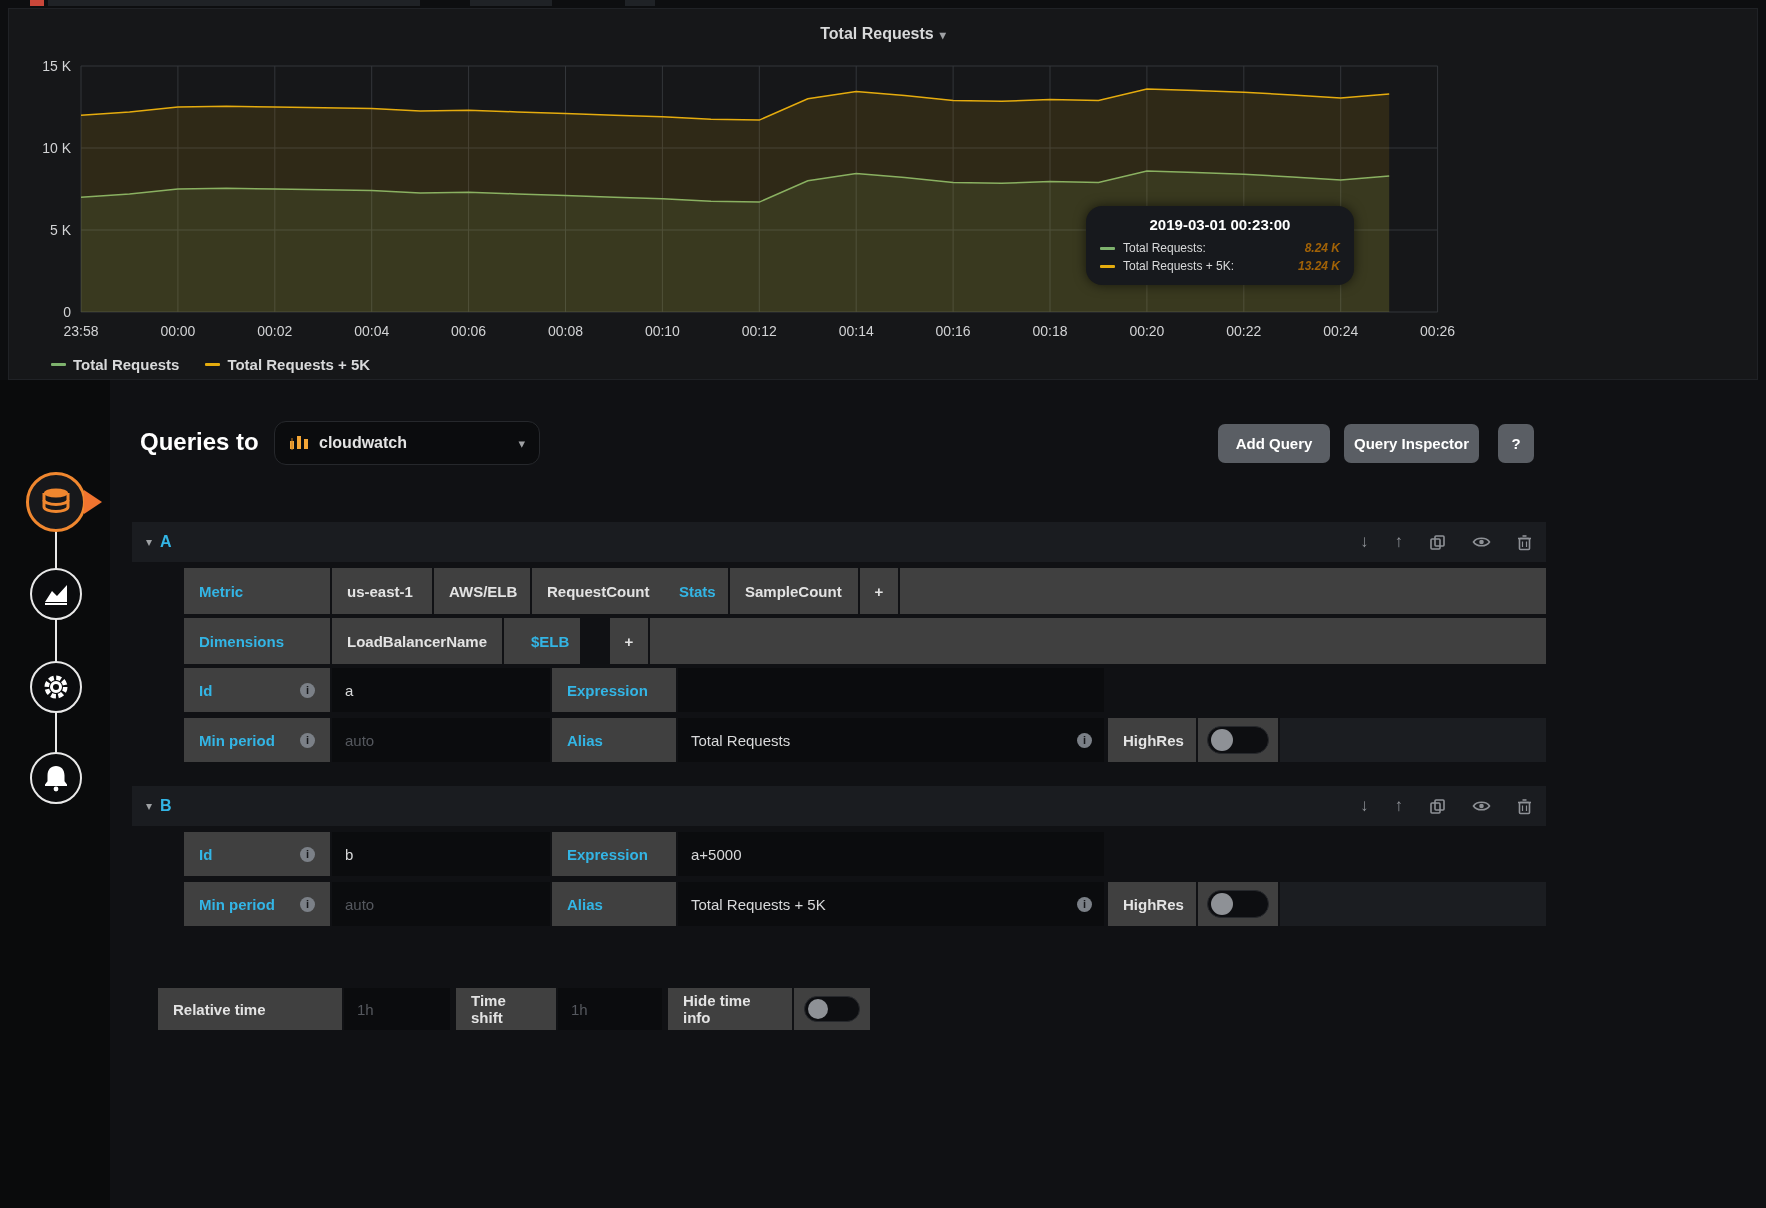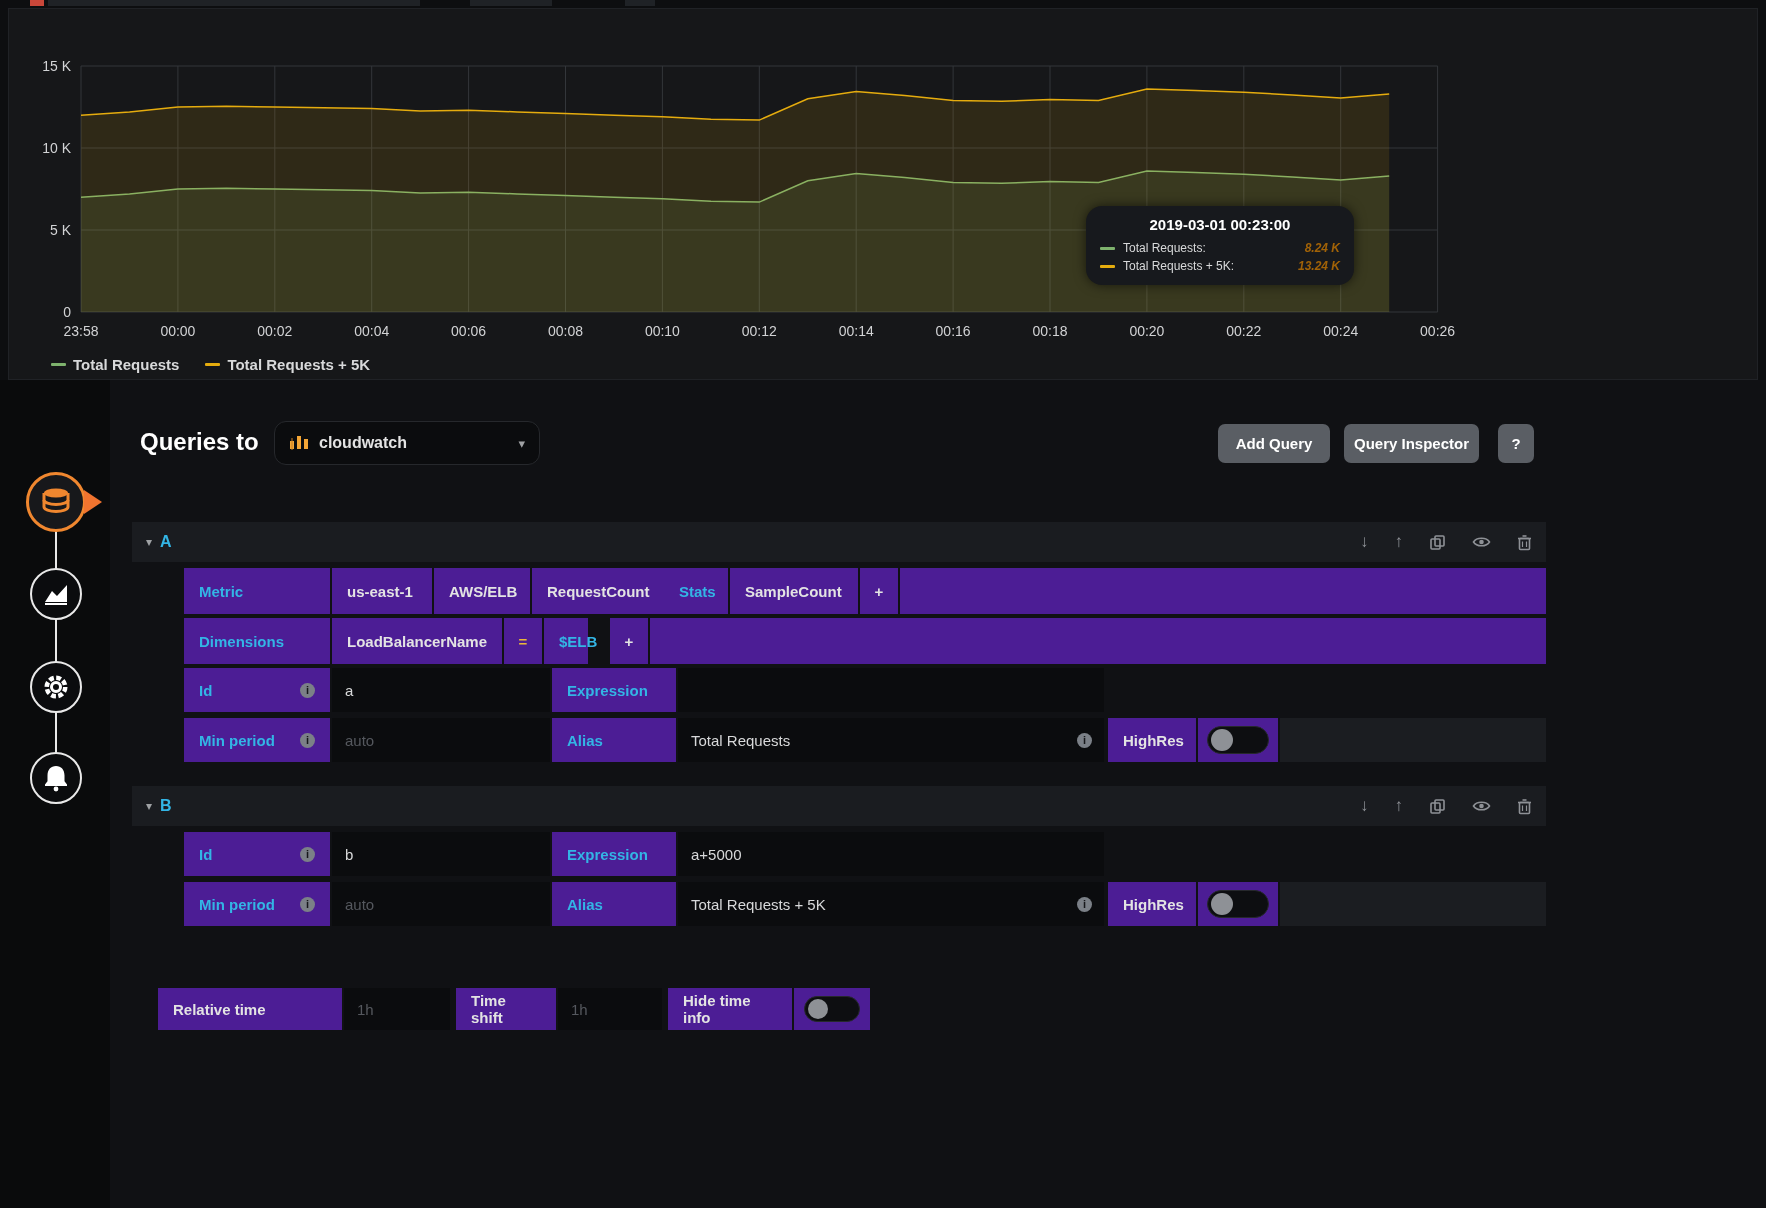--- a/index.html
+++ b/index.html
@@ -47,21 +47,21 @@
   .ds-circle { position:absolute; left:26px; top:472px; width:60px; height:60px; border-radius:50%; background:#17181b; border:3px solid #f0872f; display:flex; align-items:center; justify-content:center; cursor:pointer; }
   .ds-arrow { position:absolute; left:84px; top:490px; width:0; height:0; border-left:18px solid #f0742f; border-top:12px solid transparent; border-bottom:12px solid transparent; }
 
   
   .qheader { position:absolute; left:132px; width:1414px; height:40px; background:#1a1c20; display:flex; align-items:center; padding:0 14px; }
   .qheader .caret { color:#9fa1a4; font-size:12px; margin-right:8px; cursor:pointer; }
   .qheader .letter { color:#33b5e5; font-size:16px; font-weight:700; cursor:pointer; }
   .qicons { margin-left:auto; display:flex; align-items:center; gap:26px; }
   .qicons .ic { color:#8e9196; font-size:17px; cursor:pointer; display:flex; align-items:center; }
 
-  .cell { position:absolute; height:46px; background:#4c1d95; display:flex; align-items:center; padding:0 15px; font-size:15px; font-weight:700; color:#e3e3e3; }
+  .cell { position:absolute; height:46px; background:#404040; display:flex; align-items:center; padding:0 15px; font-size:15px; font-weight:700; color:#e3e3e3; }
   .cell.short { height:44px; }
   .cell.blue { color:#33b5e5; }
   .cell.yellow { color:#eab839; justify-content:center; padding:0; }
   .cell.center { justify-content:center; padding:0; }
   .cell.filler { padding:0; }
   .cell.dim { background:#1b1d21; }
   .seg { cursor:pointer; }
 
   .inputwrap { position:absolute; height:44px; background:#0b0c0e; display:flex; align-items:center; }
   .inputwrap input { flex:1; height:100%; background:transparent; border:none; outline:none; color:#d8d9da; font-family:"Liberation Sans",sans-serif; font-size:15px; font-weight:500; padding:0 13px; }
@@ -79,20 +79,23 @@
 </head>
 <body>
 <div class="screen">
 
   <div class="tbar red" style="left:30px;width:14px;"></div>
   <div class="tbar" style="left:48px;width:372px;"></div>
   <div class="tbar" style="left:470px;width:82px;"></div>
   <div class="tbar" style="left:625px;width:30px;"></div>
 
   <section class="panel">
+    <div class="panel-title">
+      <span>Total Requests</span><span class="caret">▾</span>
+    </div>
 
     <svg id="chart-svg" viewBox="0 0 1750 322">
         <line class="grid" x1="72" y1="271" x2="1428.6000000000001" y2="271"></line>
         <text x="62" y="276" text-anchor="end">0</text>
         <line class="grid" x1="72" y1="189" x2="1428.6000000000001" y2="189"></line>
         <text x="62" y="194" text-anchor="end">5 K</text>
         <line class="grid" x1="72" y1="107" x2="1428.6000000000001" y2="107"></line>
         <text x="62" y="112" text-anchor="end">10 K</text>
         <line class="grid" x1="72" y1="25" x2="1428.6000000000001" y2="25"></line>
         <text x="62" y="30" text-anchor="end">15 K</text>
@@ -248,21 +251,21 @@
   <div class="cell seg" style="left:434px;top:568px;width:96px;">AWS/ELB</div>
   <div class="cell seg" style="left:532px;top:568px;width:132px;">RequestCount</div>
   <div class="cell blue" style="left:664px;top:568px;width:64px;">Stats</div>
   <div class="cell seg" style="left:730px;top:568px;width:128px;">SampleCount</div>
   <div class="cell center seg" style="left:860px;top:568px;width:38px;">+</div>
   <div class="cell filler" style="left:900px;top:568px;width:646px;"></div>
 
   <div class="cell blue" style="left:184px;top:618px;width:146px;">Dimensions</div>
   <div class="cell seg" style="left:332px;top:618px;width:170px;">LoadBalancerName</div>
   <div class="cell yellow" style="left:504px;top:618px;width:38px;">=</div>
-  <div class="cell blue seg" style="left:544px;top:618px;width:44px;">$ELB</div>
+  <div class="cell blue seg" style="left:516px;top:618px;width:64px;">$ELB</div>
   <div class="cell center seg" style="left:610px;top:618px;width:38px;">+</div>
   <div class="cell filler" style="left:650px;top:618px;width:896px;"></div>
 
   <div class="cell blue short" style="left:184px;top:668px;width:146px;">
     <span>Id</span>
       <i class="info">i</i>
   </div>
   <div class="inputwrap" style="left:332px;top:668px;width:218px;">
     <input value="a" style="">
   </div>

